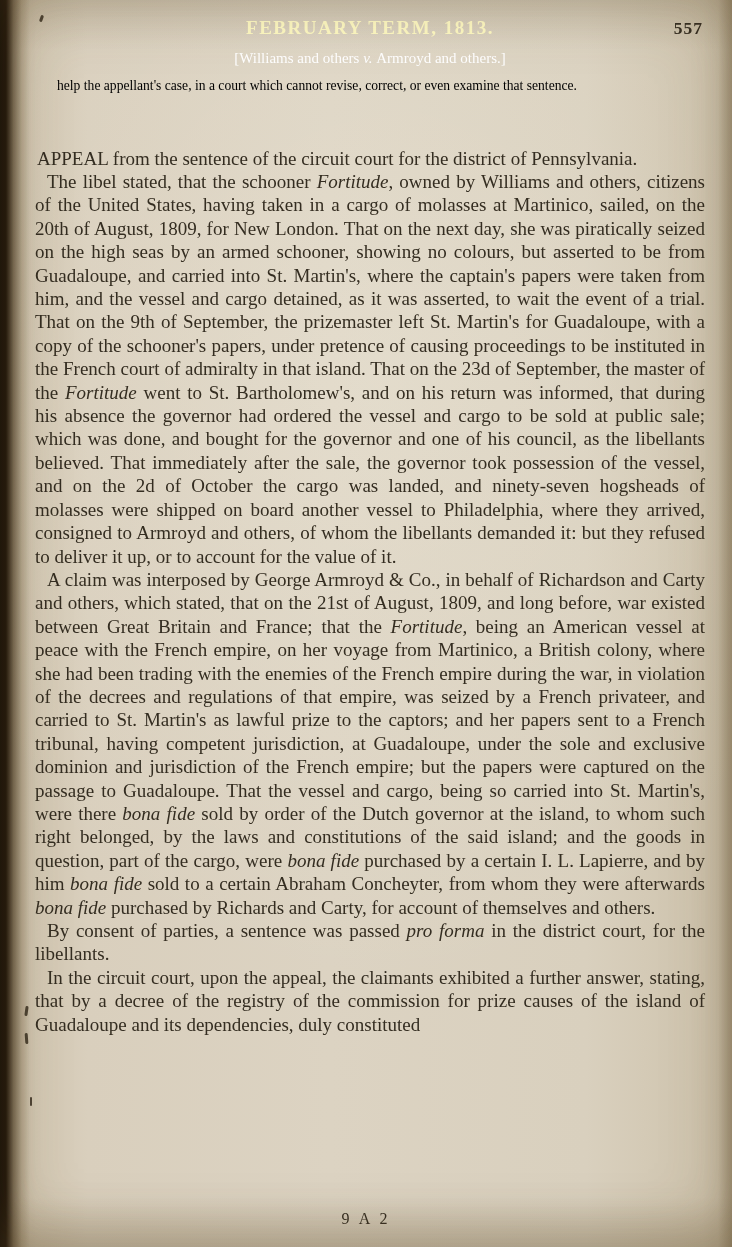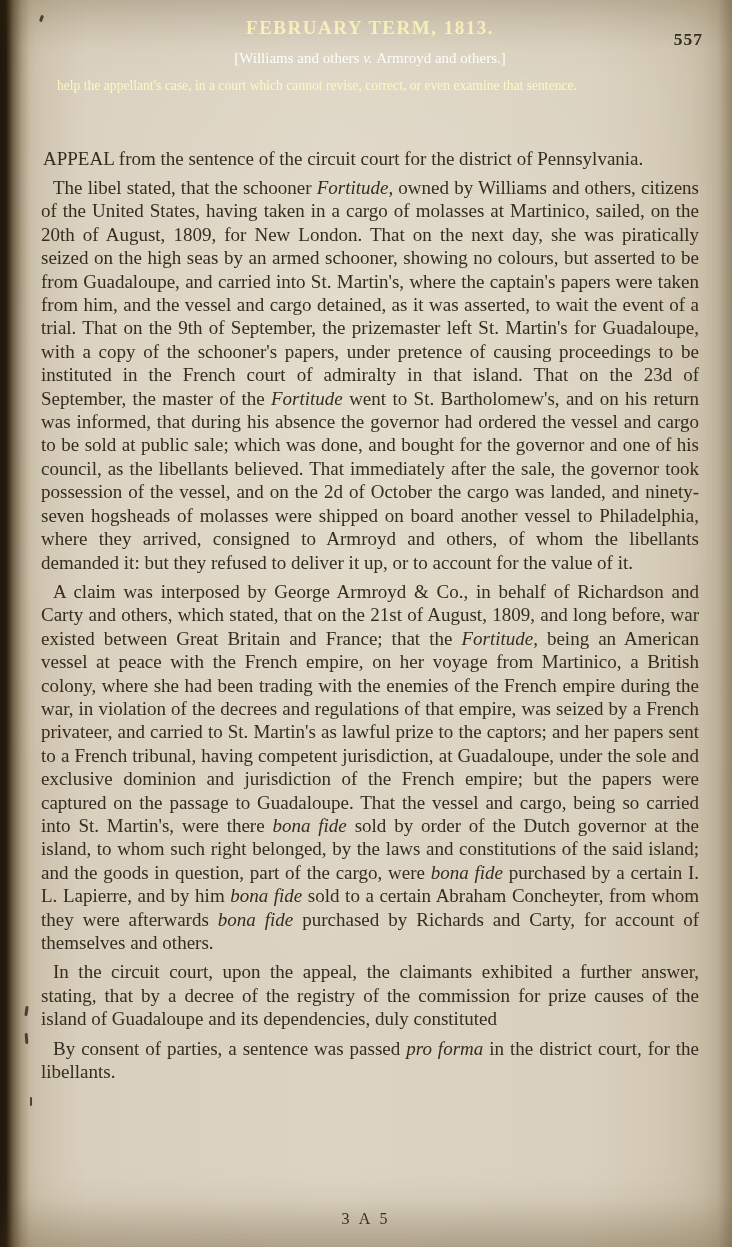--- a/index.html
+++ b/index.html
@@ -39,39 +39,39 @@
 
   .content {
     position: absolute; left: 35px; right: 27px; top: 13px; bottom: 0;
   }
   .header { position: relative; height: 26px; margin-top: 4px; }
   .term {
     text-align: center; font-weight: bold; font-size: 19px;
     letter-spacing: 1.5px; color: #fef9c3;
   }
   .pagenum {
-    position: absolute; right: 2px; top: 12px;
+    position: absolute; right: 2px; top: 1px;
     font-weight: bold; font-size: 17.5px; letter-spacing: 1px;
   }
   .caption { margin-top: 7px; text-align: center; font-size: 15px; color: #ffffff; }
 
   .headnote {
     margin: 10px 0 0 10px;
     font-size: 13.6px; line-height: 17.6px;
-    color: #fef9c3; text-align: justify;
+    color: #000000; text-align: justify;
   }
   .hn { margin: 0; padding-left: 20px; text-indent: -20px; }
   .hn-cont { text-indent: -8px; }
 
   .opinion {
     margin-top: 52px;
     font-size: 19px; line-height: 23.4px;
     text-align: justify;
   }
-  .para { margin: 6px; text-indent: 12px; }
+  .para { margin: 0; text-indent: 12px; }
   .para.flush { text-indent: 2px; }
 
   .footer {
     position: absolute; left: 0; right: 0; top: 1210px;
     text-align: center; font-size: 16px; letter-spacing: 3px; color: #342d21;
   }
   i { font-style: italic; }
 </style>
 </head>
 <body>
@@ -96,22 +96,22 @@
     <div class="caption rich">[Williams and others<i> v. </i>Armroyd and others.]</div>
 
     <div class="headnote">
       <p class="hn hn-cont">help the appellant's case, in a court which cannot revise, correct, or even examine that sentence.</p>
     </div>
 
     <div class="opinion">
       <p class="para flush rich">APPEAL from the sentence of the circuit court for the district of Pennsylvania.</p>
       <p class="para rich">The libel stated, that the schooner <i>Fortitude</i>, owned by Williams and others, citizens of the United States, having taken in a cargo of molasses at Martinico, sailed, on the 20th of August, 1809, for New London.  That on the next day, she was piratically seized on the high seas by an armed schooner, showing no colours, but asserted to be from Guadaloupe, and carried into St. Martin's, where the captain's papers were taken from him, and the vessel and cargo detained, as it was asserted, to wait the event of a trial.  That on the 9th of September, the prizemaster left St. Martin's for Guadaloupe, with a copy of the schooner's papers, under pretence of causing proceedings to be instituted in the French court of admiralty in that island.  That on the 23d of September, the master of the <i>Fortitude</i> went to St. Bartholomew's, and on his return was informed, that during his absence the governor had ordered the vessel and cargo to be sold at public sale; which was done, and bought for the governor and one of his council, as the libellants believed.  That immediately after the sale, the governor took possession of the vessel, and on the 2d of October the cargo was landed, and ninety-seven hogsheads of molasses were shipped on board another vessel to Philadelphia, where they arrived, consigned to Armroyd and others, of whom the libellants demanded it: but they refused to deliver it up, or to account for the value of it.</p>
       <p class="para rich">A claim was interposed by George Armroyd &amp; Co., in behalf of Richardson and Carty and others, which stated, that on the 21st of August, 1809, and long before, war existed between Great Britain and France; that the <i>Fortitude</i>, being an American vessel at peace with the French empire, on her voyage from Martinico, a British colony, where she had been trading with the enemies of the French empire during the war, in violation of the decrees and regulations of that empire, was seized by a French privateer, and carried to St. Martin's as lawful prize to the captors; and her papers sent to a French tribunal, having competent jurisdiction, at Guadaloupe, under the sole and exclusive dominion and jurisdiction of the French empire; but the papers were captured on the passage to Guadaloupe.  That the vessel and cargo, being so carried into St. Martin's, were there <i>bona fide</i> sold by order of the Dutch governor at the island, to whom such right belonged, by the laws and constitutions of the said island; and the goods in question, part of the cargo, were <i>bona fide</i> purchased by a certain I. L. Lapierre, and by him <i>bona fide</i> sold to a certain Abraham Concheyter, from whom they were afterwards <i>bona fide</i> purchased by Richards and Carty, for account of themselves and others.</p>
+      <p class="para rich">By consent of parties, a sentence was passed <i>pro forma</i> in the district court, for the libellants.</p>
       <p class="para rich">In the circuit court, upon the appeal, the claimants exhibited a further answer, stating, that by a decree of the registry of the commission for prize causes of the island of Guadaloupe and its dependencies, duly constituted</p>
-      <p class="para rich">By consent of parties, a sentence was passed <i>pro forma</i> in the district court, for the libellants.</p>
     </div>
 
   </div>
 
-  <div class="footer">3 A 5</div>
+  <div class="footer">9 A 2</div>
 
   <div class="vignette"></div>
 </div>
 
 </body></html>

